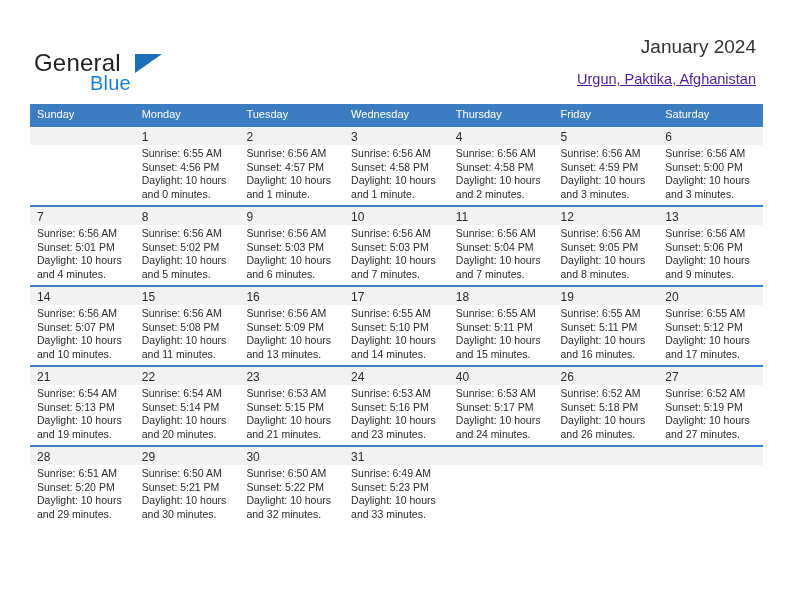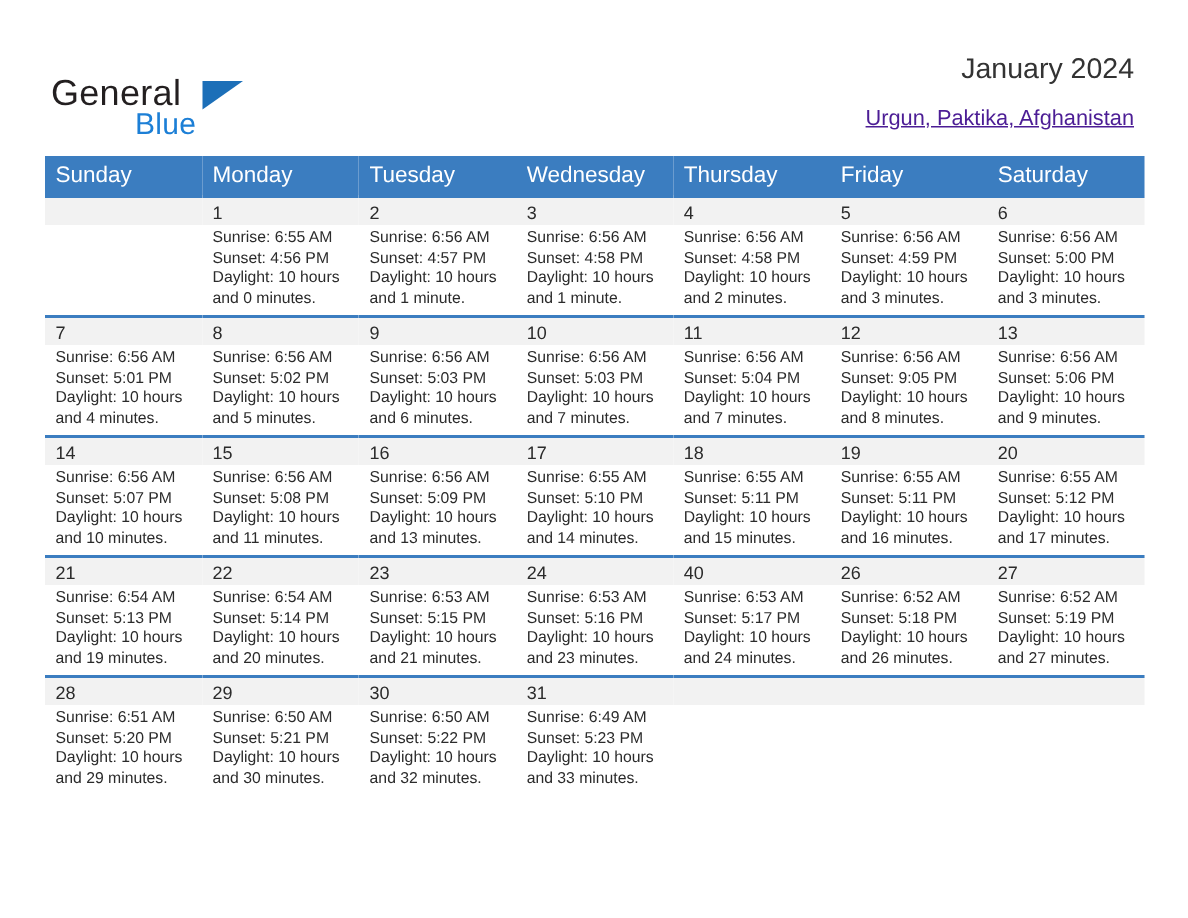--- a/index.html
+++ b/index.html
@@ -93,21 +93,21 @@
     left: 30px;
     top: 104px;
     width: 733px;
     border-collapse: collapse;
     table-layout: fixed;
   }
   .calendar th {
     background: #3b7dc0;
     color: #ffffff;
     font-weight: normal;
-    font-size: 15px;
+    font-size: 11px;
     text-align: left;
     padding: 4px 0 5px 7px;
     height: 12px;
     border: none;
   }
   .calendar col { width: 104.7px; }
 
   td.day-cell {
     vertical-align: top;
     padding: 0;

